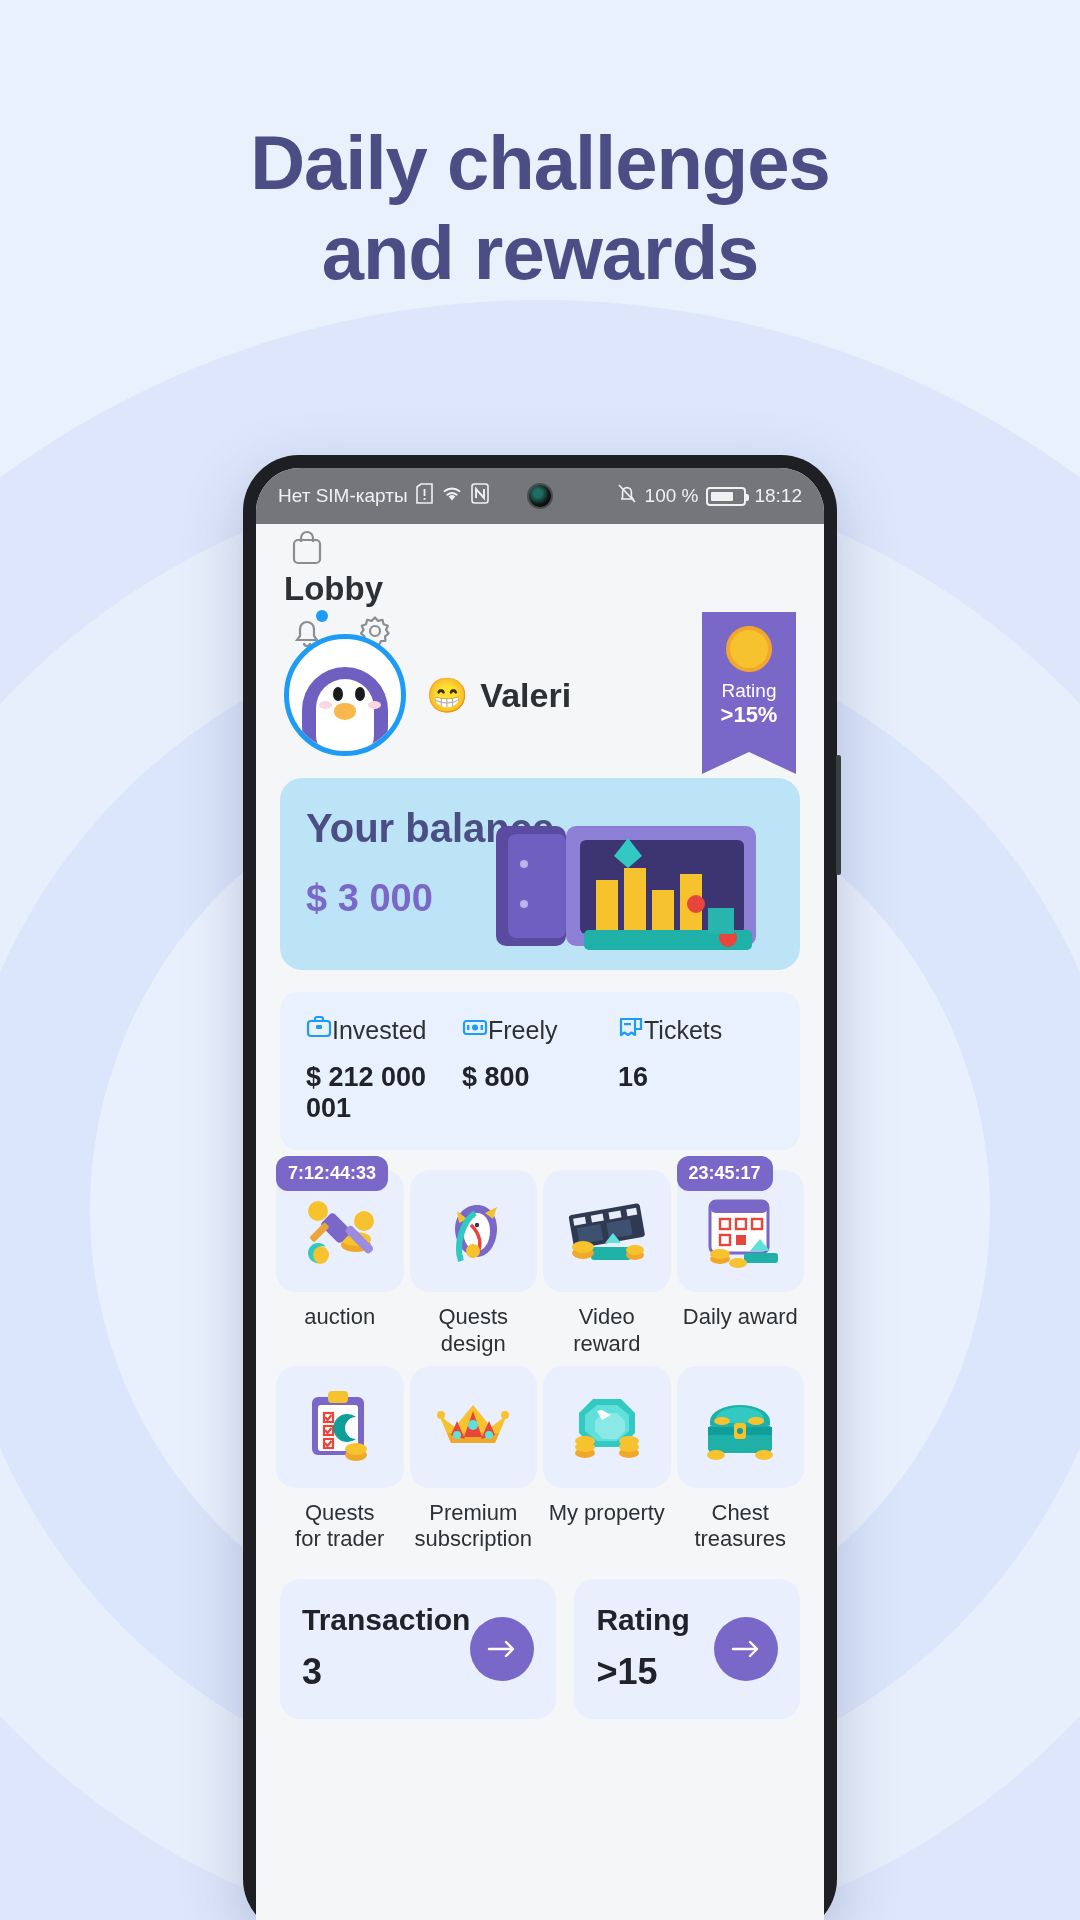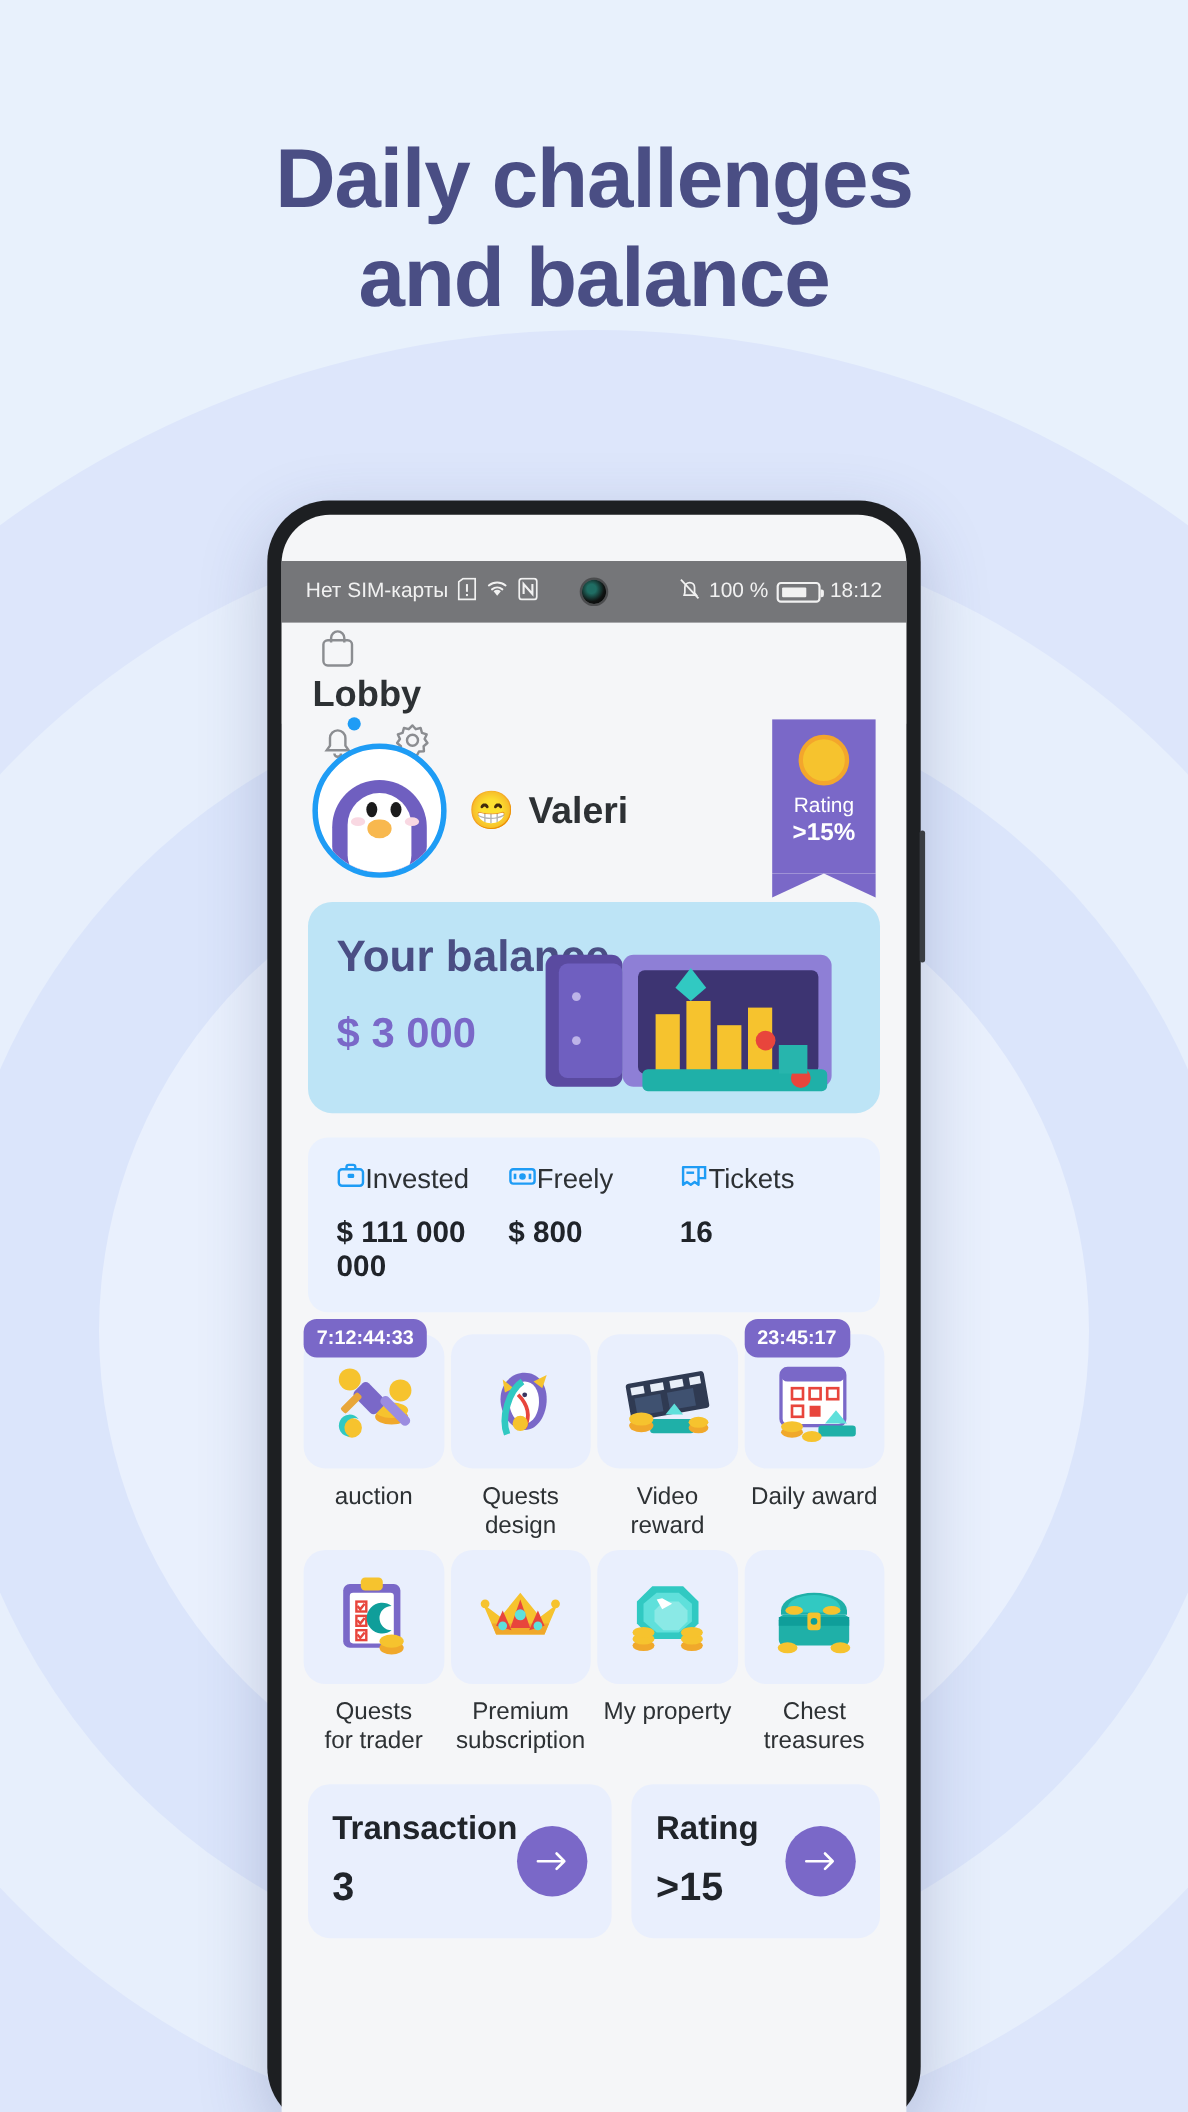--- a/index.html
+++ b/index.html
@@ -66,21 +66,20 @@
 
   
   .statusbar {
     height: 56px;
     background: #757679;
     display: flex; align-items: center;
     padding: 0 22px;
     color: #f1f1f1;
     font-size: 19px;
     position: relative;
-    margin-top: 42px;
   }
   .sb-left { display:flex; align-items:center; gap:8px; white-space:nowrap;}
   .sb-right { display:flex; align-items:center; gap:8px; margin-left:auto; white-space:nowrap;}
   .camera {
     position: absolute; left: 50%; top: 50%;
     transform: translate(-50%,-50%);
     width: 22px; height: 22px;
     border-radius: 50%;
     background: radial-gradient(circle at 40% 38%, #1f6d63 0 22%, #101312 60%, #000 100%);
     box-shadow: 0 0 0 2px #4b4c4e;
@@ -268,21 +267,21 @@
 
 <div class="bg-wrap">
   <div class="ring ring-1"></div>
   <div class="ring ring-2"></div>
   <div class="ring ring-3"></div>
   <div class="ring ring-4"></div>
 </div>
 
 <div class="headline">
   <div>Daily challenges</div>
-  <div>and balance</div>
+  <div>and rewards</div>
 </div>
 
 <div class="phone">
   <div class="screen">
 
     <div class="statusbar">
       <div class="sb-left">
         <span>Нет SIM-карты</span>
         <span class="sb-ic">
           <svg width="17" height="21" viewBox="0 0 17 21">
@@ -398,21 +397,21 @@
         <div class="sl">
           <span>
             <svg width="26" height="26" viewBox="0 0 26 26">
                 <rect x="2" y="7" width="22" height="15" rx="3" fill="none" stroke="#1e9cf5" stroke-width="2.2"></rect>
                 <path d="M9 7V5a2 2 0 0 1 2-2h4a2 2 0 0 1 2 2v2" fill="none" stroke="#1e9cf5" stroke-width="2.2"></path>
                 <rect x="10" y="11" width="6" height="4" rx="1.2" fill="#1e9cf5"></rect>
               </svg>
           </span>
           <span>Invested</span>
         </div>
-        <div class="sv">$ 111 000 000</div>
+        <div class="sv">$ 212 000 001</div>
       </div>
       <div class="stat">
         <div class="sl">
           <span>
             <svg width="26" height="26" viewBox="0 0 26 26">
                 <rect x="2" y="7" width="22" height="13" rx="2.5" fill="none" stroke="#1e9cf5" stroke-width="2.2"></rect>
                 <circle cx="13" cy="13.5" r="3" fill="#1e9cf5"></circle>
                 <rect x="5" y="11" width="2.4" height="5" fill="#1e9cf5"></rect>
                 <rect x="18.6" y="11" width="2.4" height="5" fill="#1e9cf5"></rect>
               </svg>

